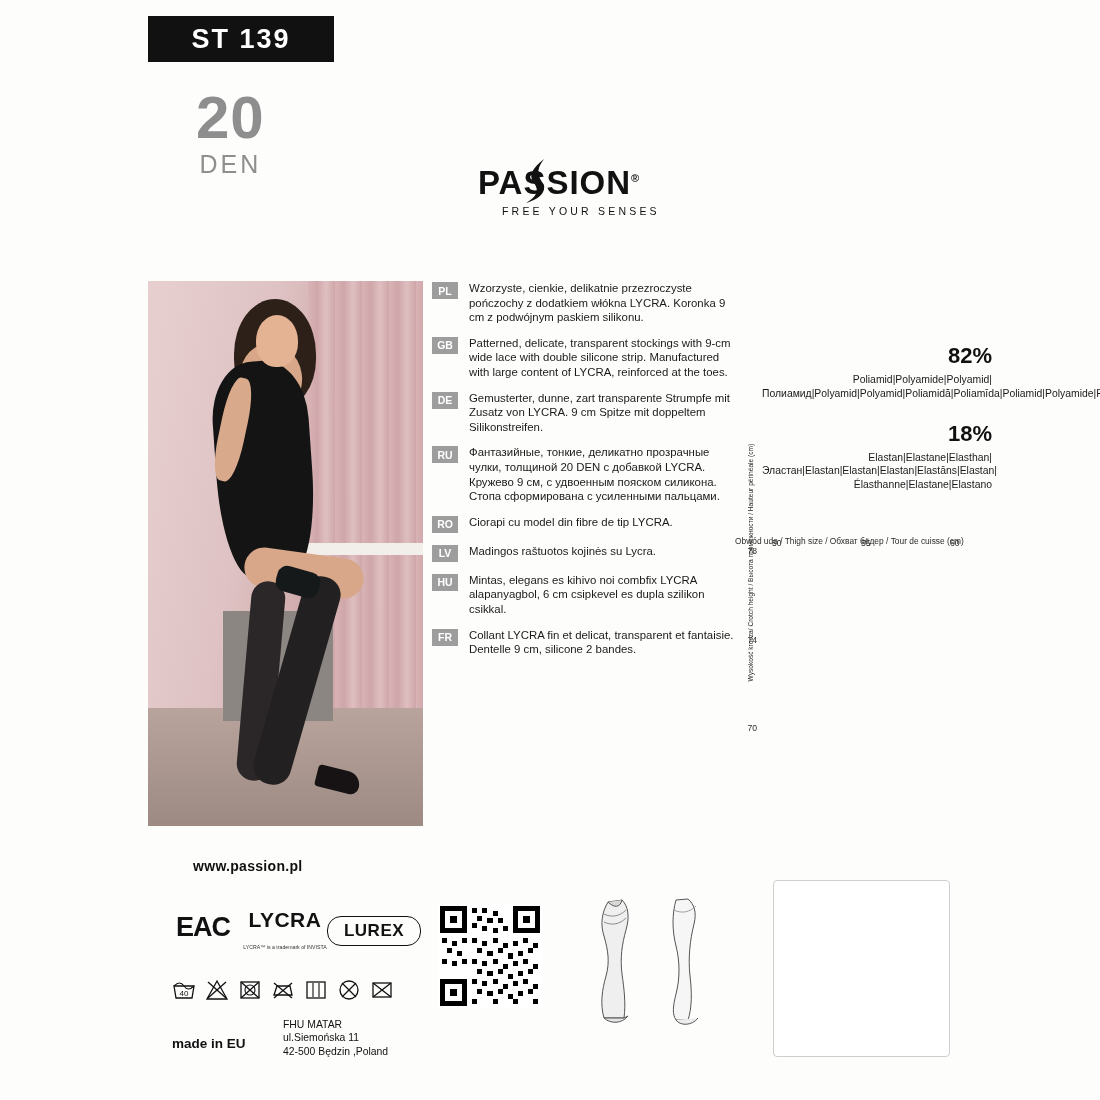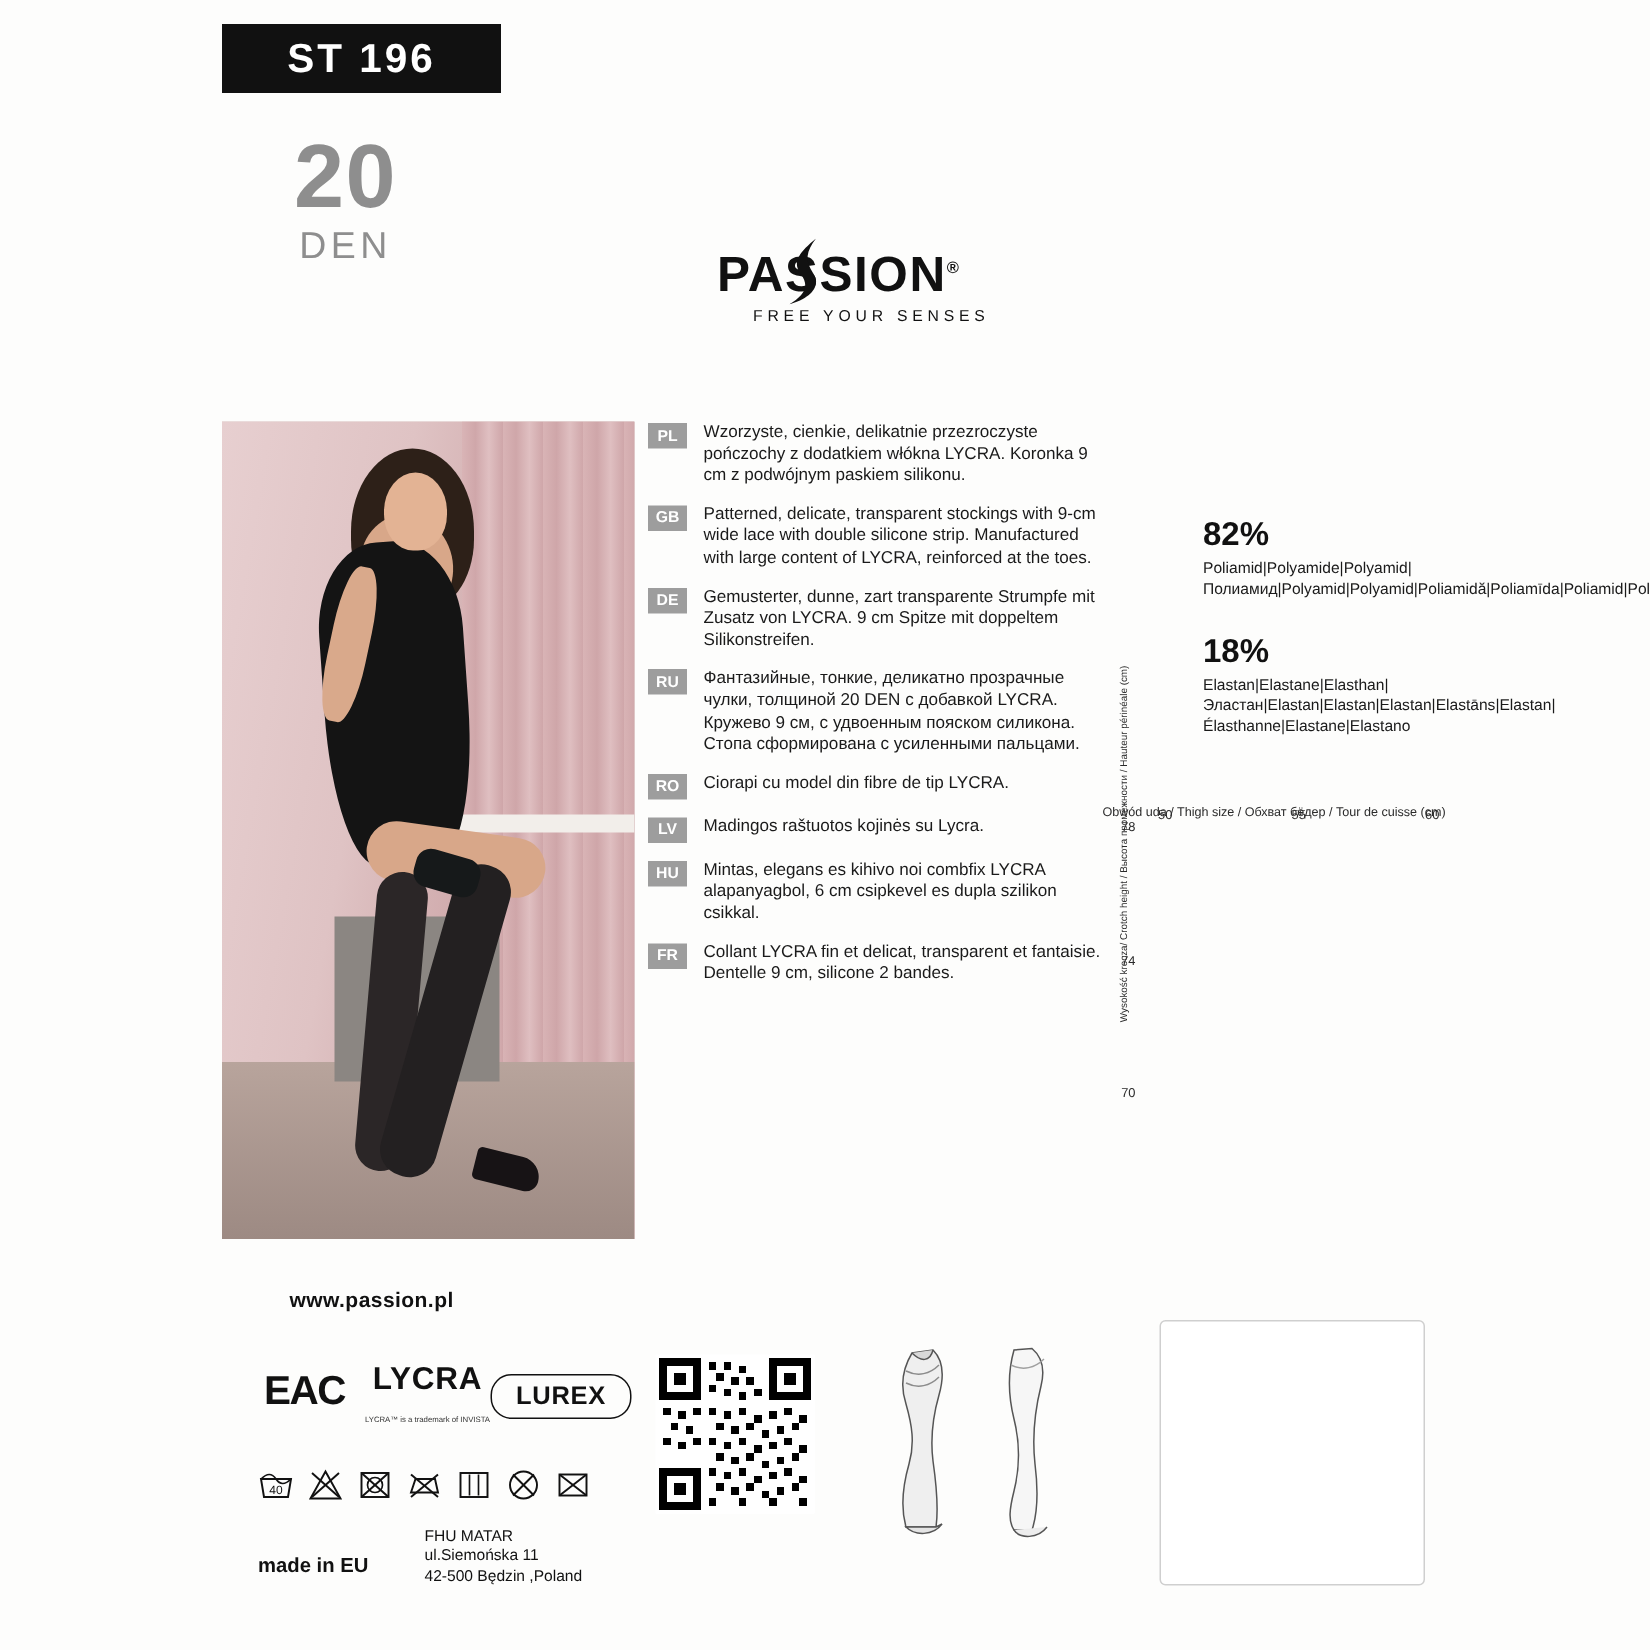--- a/index.html
+++ b/index.html
@@ -205,23 +205,23 @@
   .lang-text {
     font-size: 11.4px;
     line-height: 14.6px;
     color: #1a1a1a;
     max-width: 272px;
   }
 
   
   .composition {
     position: absolute;
-    left: 802px; top: 343px;
+    left: 762px; top: 343px;
     width: 230px;
-    text-align: left;
+    text-align: right;
   }
   .comp-pct {
     font-size: 22px;
     font-weight: bold;
     color: #111;
     margin-bottom: 4px;
   }
   .comp-names {
     font-size: 10.4px;
     line-height: 13.8px;
@@ -371,21 +371,21 @@
     border: 1px solid #cfcfcf;
     border-radius: 4px;
     background: #ffffff;
   }
 </style>
 </head>
 <body>
 
 <div class="page">
 
-  <div class="sku-badge">ST 196</div>
+  <div class="sku-badge">ST 139</div>
 
   <div class="den-block">
     <div class="den-number">20</div>
     <div class="den-word">DEN</div>
   </div>
 
   <div class="brand">
     <div class="brand-name">
       <span>PASSION</span><span class="brand-reg">®</span>
       <span class="brand-swoosh">

